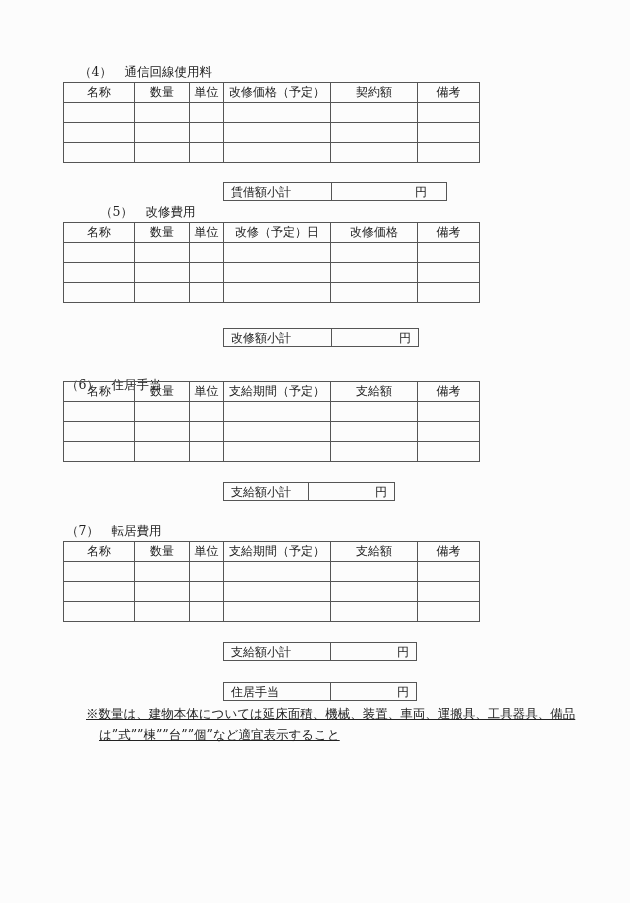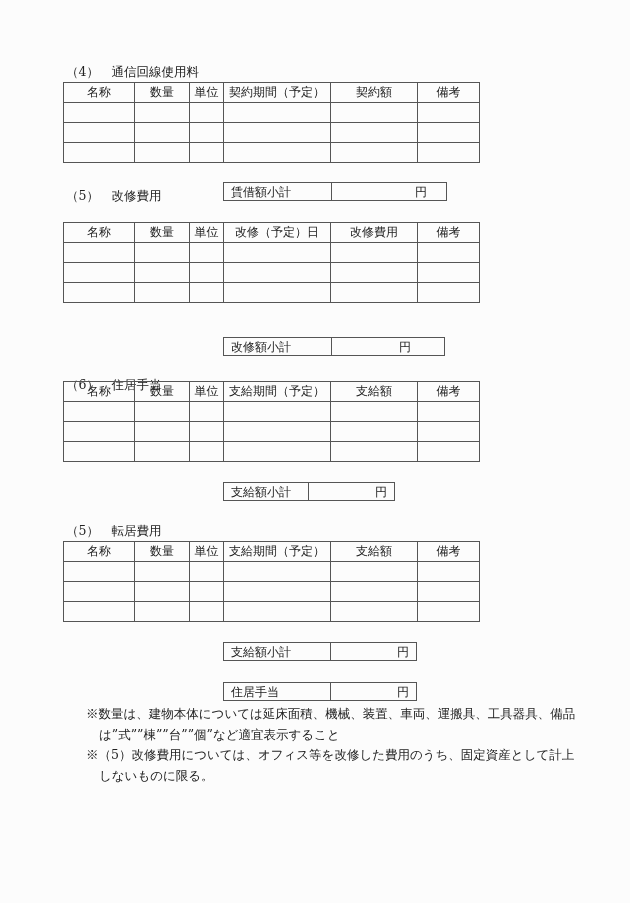--- a/index.html
+++ b/index.html
@@ -5,42 +5,42 @@
   html, body { margin:0; padding:0; background:#fcfcfc; }
   body { width:630px; height:903px; position:relative; overflow:hidden;
          font-family:"DejaVu Serif", "Liberation Serif", serif; color:#222; font-size:12px; }
   .sec-title { position:absolute; left:66px; font-size:12.5px; white-space:pre; }
   table.grid { position:absolute; left:63px; width:416px; border-collapse:collapse; table-layout:fixed; }
   table.grid td, table.grid th { border:1px solid #555; height:19px; padding:0; font-weight:normal;
          font-size:12px; text-align:center; line-height:19px; }
   .sub { position:absolute; left:223px; height:19px; display:flex; border:1px solid #555; font-size:12px; line-height:19px; box-sizing:border-box; }
   .sub .lbl { border-right:1px solid #555; padding-left:7px; box-sizing:border-box; }
   .sub .val { text-align:right; padding-right:7px; box-sizing:border-box; }
-  .notes { position:absolute; left:86px; top:704px; width:500px; font-size:12.5px; line-height:20.5px; }
+  .notes { position:absolute; left:86px; top:704px; width:500px; font-size:12.5px; line-height:20.5px;text-decoration:underline; }
   .note { padding-left:13px; text-indent:-13px; }
 </style>
 </head>
 <body>
 
-<div class="sec-title" style="top:64px;">（4）　通信回線使用料</div>
+<div class="sec-title" style="top:64px;margin-left:13px;">（4）　通信回線使用料</div>
 <table class="grid" style="top:82px;">
   <colgroup>
       <col style="width:71px">
       <col style="width:55px">
       <col style="width:34px">
       <col style="width:107px">
       <col style="width:87px">
       <col style="width:62px">
     </colgroup>
   <tbody>
       <tr>
     <th>名称</th>
     <th>数量</th>
     <th>単位</th>
-    <th>契約期間（予定）</th>
+    <th>改修価格（予定）</th>
     <th>契約額</th>
     <th>備考</th>
   </tr>
   <tr>
         <td></td>
         <td></td>
         <td></td>
         <td></td>
         <td></td>
         <td></td>
@@ -61,66 +61,66 @@
         <td></td>
         <td></td>
       </tr>
 </tbody>
   </table>
 <div class="sub" style="top:182px; width:224px;gap:16px;">
   <div class="lbl" style="width:108px;">賃借額小計</div>
   <div class="val" style="width:86px;">円</div>
 </div>
 
-<div class="sec-title" style="top:188px;">（5）　改修費用</div>
+<div class="sec-title" style="top:204px;margin-left:34px;">（5）　改修費用</div>
 <table class="grid" style="top:222px;">
   <colgroup>
       <col style="width:71px">
       <col style="width:55px">
       <col style="width:34px">
       <col style="width:107px">
       <col style="width:87px">
       <col style="width:62px">
     </colgroup>
   <tbody>
       <tr>
     <th>名称</th>
     <th>数量</th>
     <th>単位</th>
     <th>改修（予定）日</th>
-    <th>改修費用</th>
-    <th>備考</th>
-  </tr>
-  <tr>
-        <td></td>
-        <td></td>
-        <td></td>
-        <td></td>
-        <td></td>
-        <td></td>
-      </tr>
-  <tr>
-        <td></td>
-        <td></td>
-        <td></td>
-        <td></td>
-        <td></td>
-        <td></td>
-      </tr>
-  <tr>
-        <td></td>
-        <td></td>
-        <td></td>
-        <td></td>
-        <td></td>
-        <td></td>
-      </tr>
-</tbody>
-  </table>
-<div class="sub" style="top:337px; width:222px;">
+    <th>改修価格</th>
+    <th>備考</th>
+  </tr>
+  <tr>
+        <td></td>
+        <td></td>
+        <td></td>
+        <td></td>
+        <td></td>
+        <td></td>
+      </tr>
+  <tr>
+        <td></td>
+        <td></td>
+        <td></td>
+        <td></td>
+        <td></td>
+        <td></td>
+      </tr>
+  <tr>
+        <td></td>
+        <td></td>
+        <td></td>
+        <td></td>
+        <td></td>
+        <td></td>
+      </tr>
+</tbody>
+  </table>
+<div class="sub" style="top:328px; width:196px;">
   <div class="lbl" style="width:108px;">改修額小計</div>
   <div class="val" style="width:86px;">円</div>
 </div>
 
 <div class="sec-title" style="top:377px;">（6）　住居手当</div>
 <table class="grid" style="top:381px;">
   <colgroup>
       <col style="width:71px">
       <col style="width:55px">
       <col style="width:34px">
@@ -161,21 +161,21 @@
         <td></td>
         <td></td>
       </tr>
 </tbody>
   </table>
 <div class="sub" style="top:482px; width:172px;">
   <div class="lbl" style="width:86px;">支給額小計</div>
   <div class="val" style="width:86px;">円</div>
 </div>
 
-<div class="sec-title" style="top:523px;">（5）　転居費用</div>
+<div class="sec-title" style="top:523px;">（7）　転居費用</div>
 <table class="grid" style="top:541px;">
   <colgroup>
       <col style="width:71px">
       <col style="width:55px">
       <col style="width:34px">
       <col style="width:107px">
       <col style="width:87px">
       <col style="width:62px">
     </colgroup>
   <tbody>
@@ -218,14 +218,13 @@
   <div class="val" style="width:86px;">円</div>
 </div>
 
 <div class="sub" style="top:682px; width:194px;">
   <div class="lbl" style="width:108px;">住居手当</div>
   <div class="val" style="width:86px;">円</div>
 </div>
 
 <div class="notes">
   <div class="note">※数量は、建物本体については延床面積、機械、装置、車両、運搬具、工具器具、備品は”式””棟””台””個”など適宜表示すること</div>
-  <div class="note">※（5）改修費用については、オフィス等を改修した費用のうち、固定資産として計上しないものに限る。</div>
 </div>
 
 </body></html>

